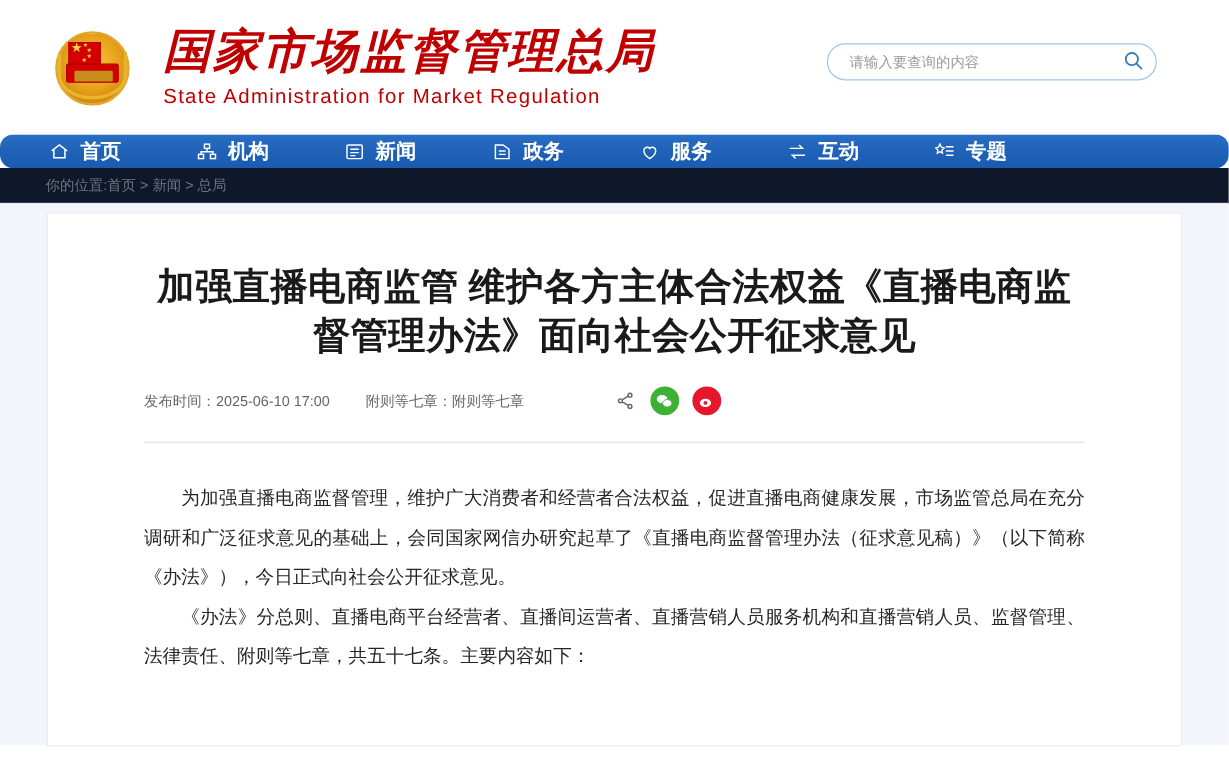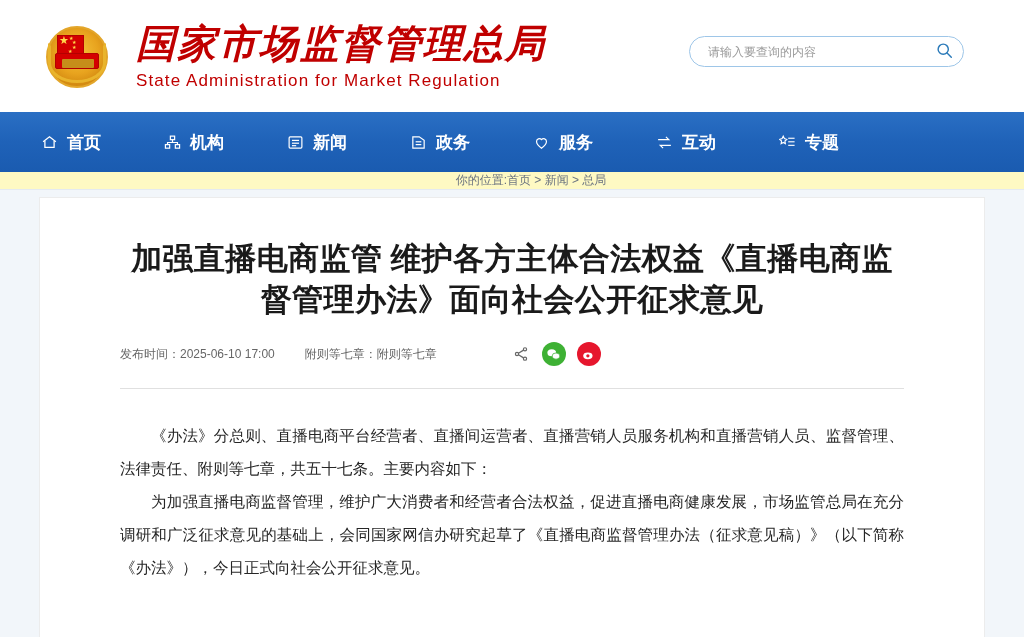--- a/index.html
+++ b/index.html
@@ -123,52 +123,52 @@
   .search-input::placeholder { color: #9a9a9a; }
   .search-btn {
     width: 22px; height: 22px;
     border: none; background: transparent;
     cursor: pointer;
     display: flex; align-items: center; justify-content: center;
   }
 
   
   .nav {
-    height: 60px;
+    height: 28px;
     background: linear-gradient(180deg, #2a6fc4 0%, #1f62b8 50%, #1a5bb0 100%);
     display: flex;
     align-items: center;
     padding-left: 40px;
+    border-radius: 11px;
   }
   .nav-item {
     display: flex;
     align-items: center;
     gap: 9px;
     color: #ffffff;
     font-size: 17px;
     font-weight: bold;
     margin-right: 62px;
     cursor: pointer;
     white-space: nowrap;
   }
   .nav-item .nav-ico {
     display: inline-flex;
     width: 18px; height: 18px;
     align-items: center; justify-content: center;
   }
 
   
   .breadcrumb-bar {
-    background: #fef9c3;
-    height: 18px;
+    background: #0f172a;
+    height: 30px;
     display: flex;
     align-items: center;
     padding-left: 38px;
     border-bottom: 1px solid #e4eaf1;
-    justify-content: center;
   }
   .breadcrumb-bar .bc {
     font-size: 12px;
     color: #6b7480;
   }
 
   
   .page-bg {
     background: #f2f6fa;
     height: 451px;
@@ -386,18 +386,18 @@
             <ellipse cx="11" cy="14" rx="7.5" ry="5.4"></ellipse>
             <circle cx="11" cy="14" r="2.6" fill="#e6162d"></circle>
           </svg>
         </div>
       </div>
     </div>
 
     <div class="divider"></div>
 
     <div class="body-text">
+      <p>为加强直播电商监督管理，维护广大消费者和经营者合法权益，促进直播电商健康发展，市场监管总局在充分调研和广泛征求意见的基础上，会同国家网信办研究起草了《直播电商监督管理办法（征求意见稿）》（以下简称《办法》），今日正式向社会公开征求意见。</p>
       <p>《办法》分总则、直播电商平台经营者、直播间运营者、直播营销人员服务机构和直播营销人员、监督管理、法律责任、附则等七章，共五十七条。主要内容如下：</p>
-      <p>为加强直播电商监督管理，维护广大消费者和经营者合法权益，促进直播电商健康发展，市场监管总局在充分调研和广泛征求意见的基础上，会同国家网信办研究起草了《直播电商监督管理办法（征求意见稿）》（以下简称《办法》），今日正式向社会公开征求意见。</p>
     </div>
 
   </div>
 </div>
 
 </body></html>

